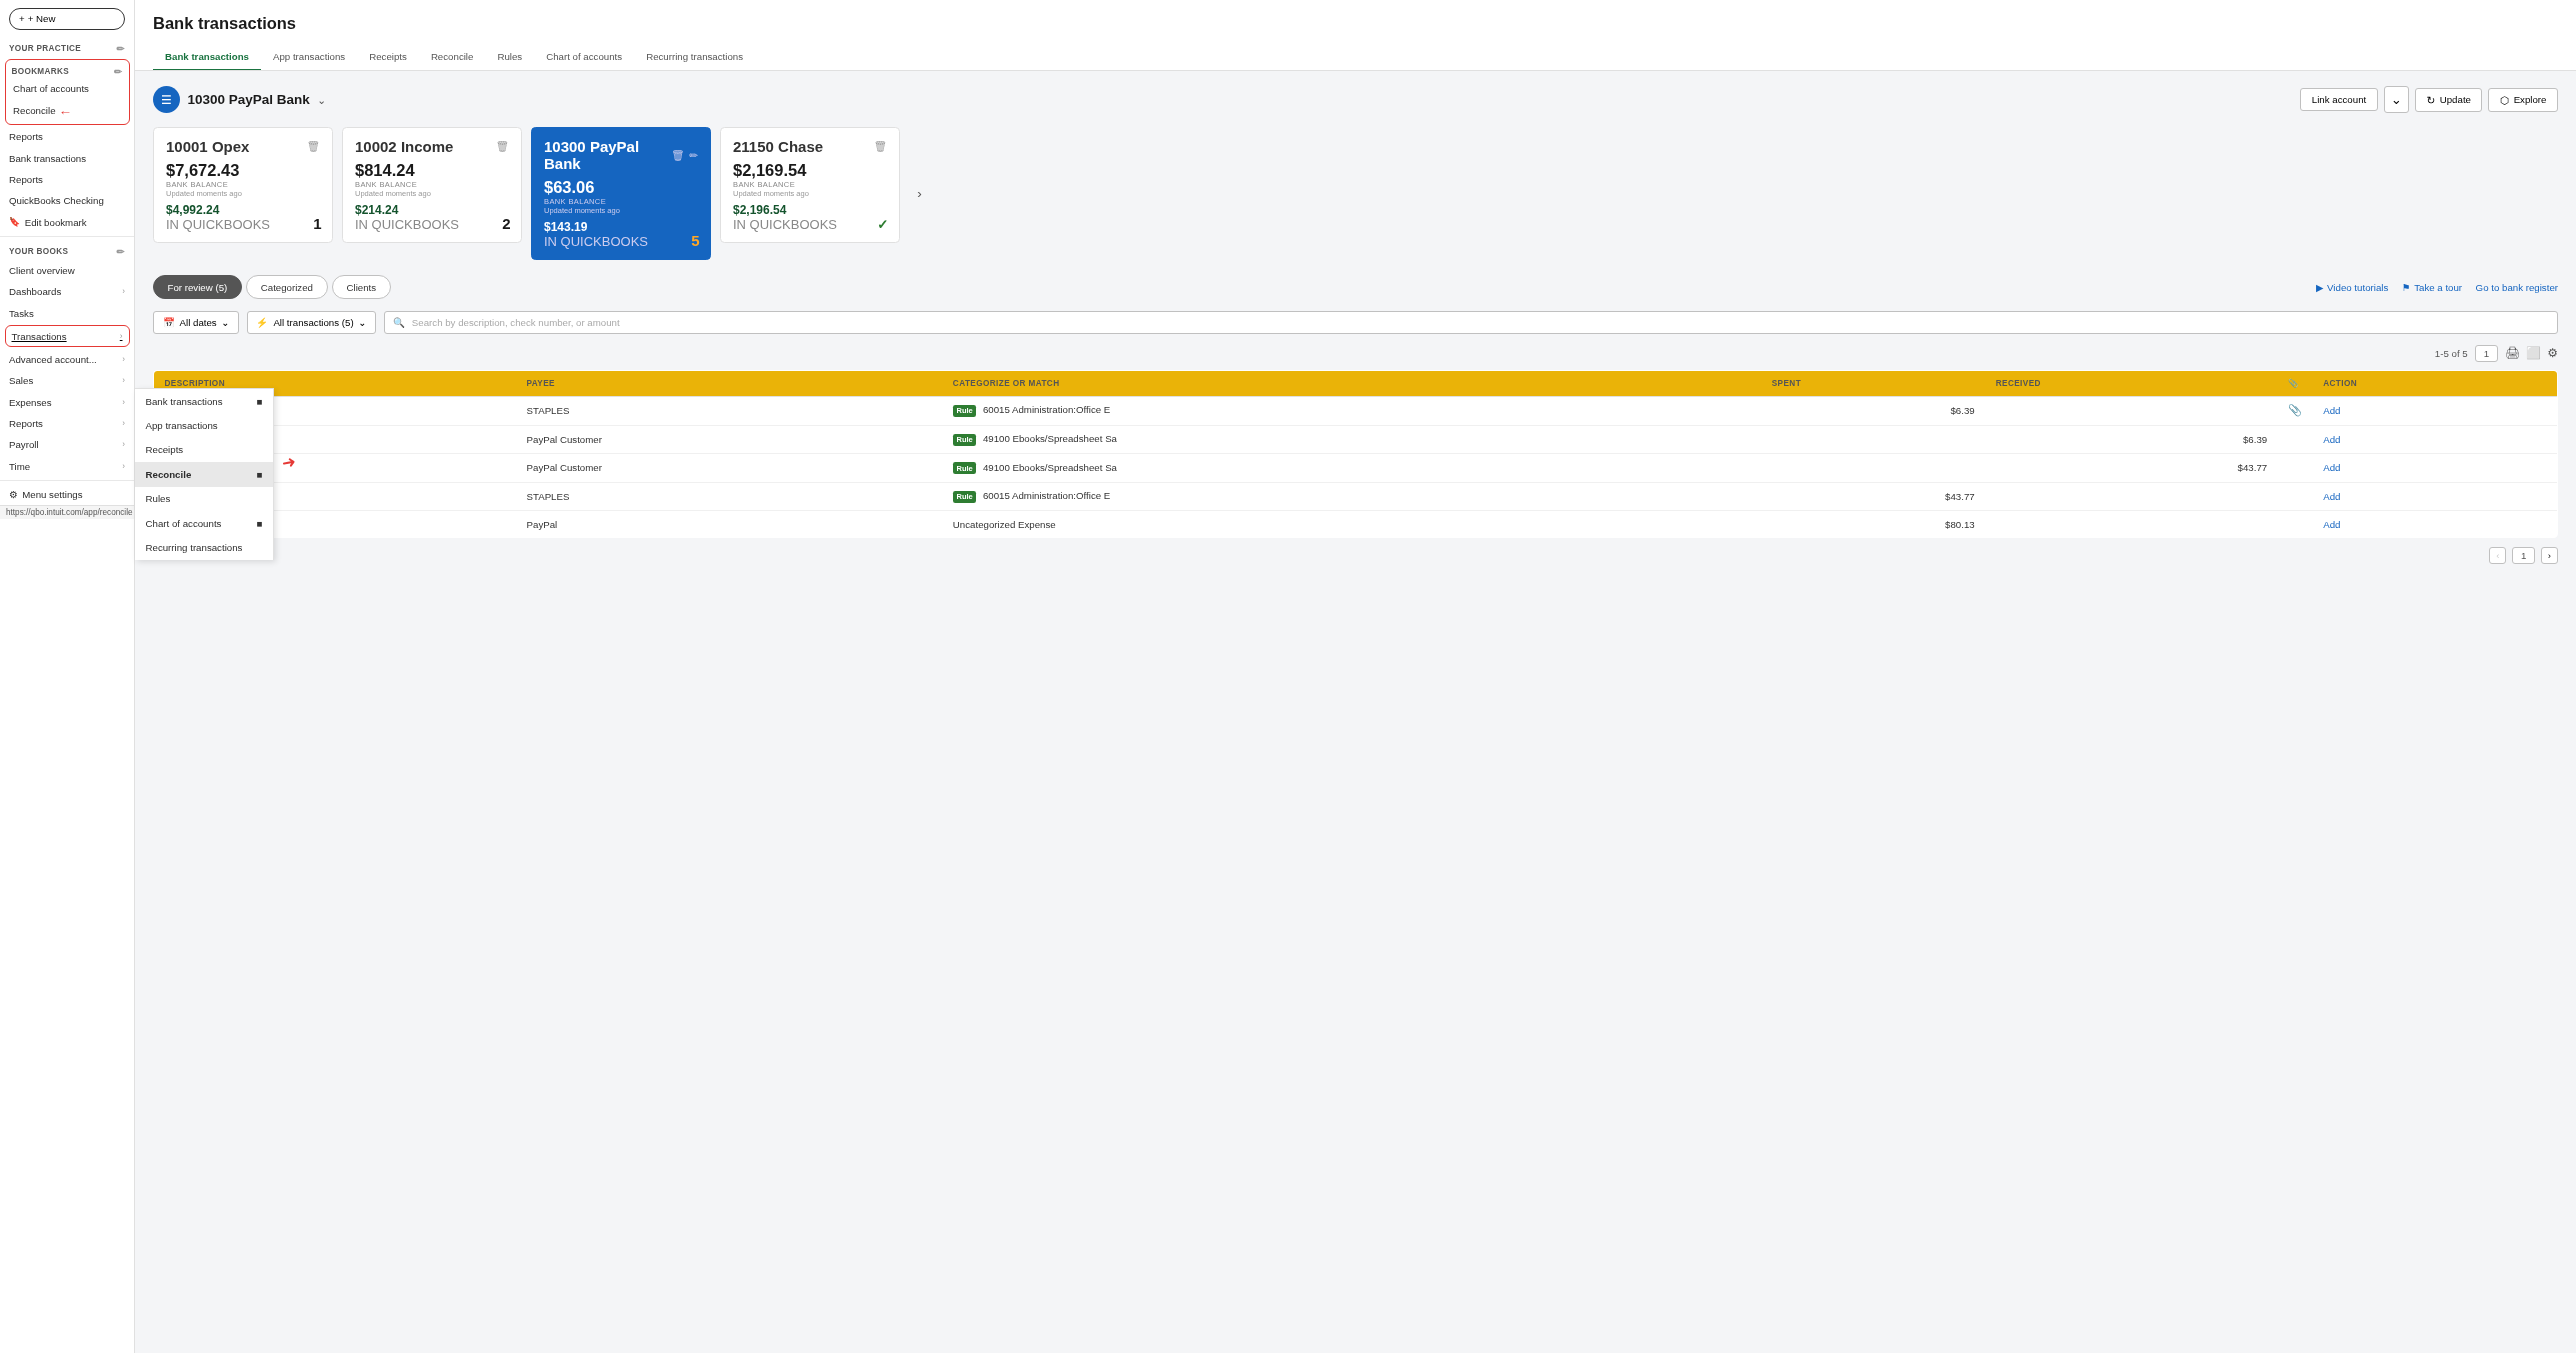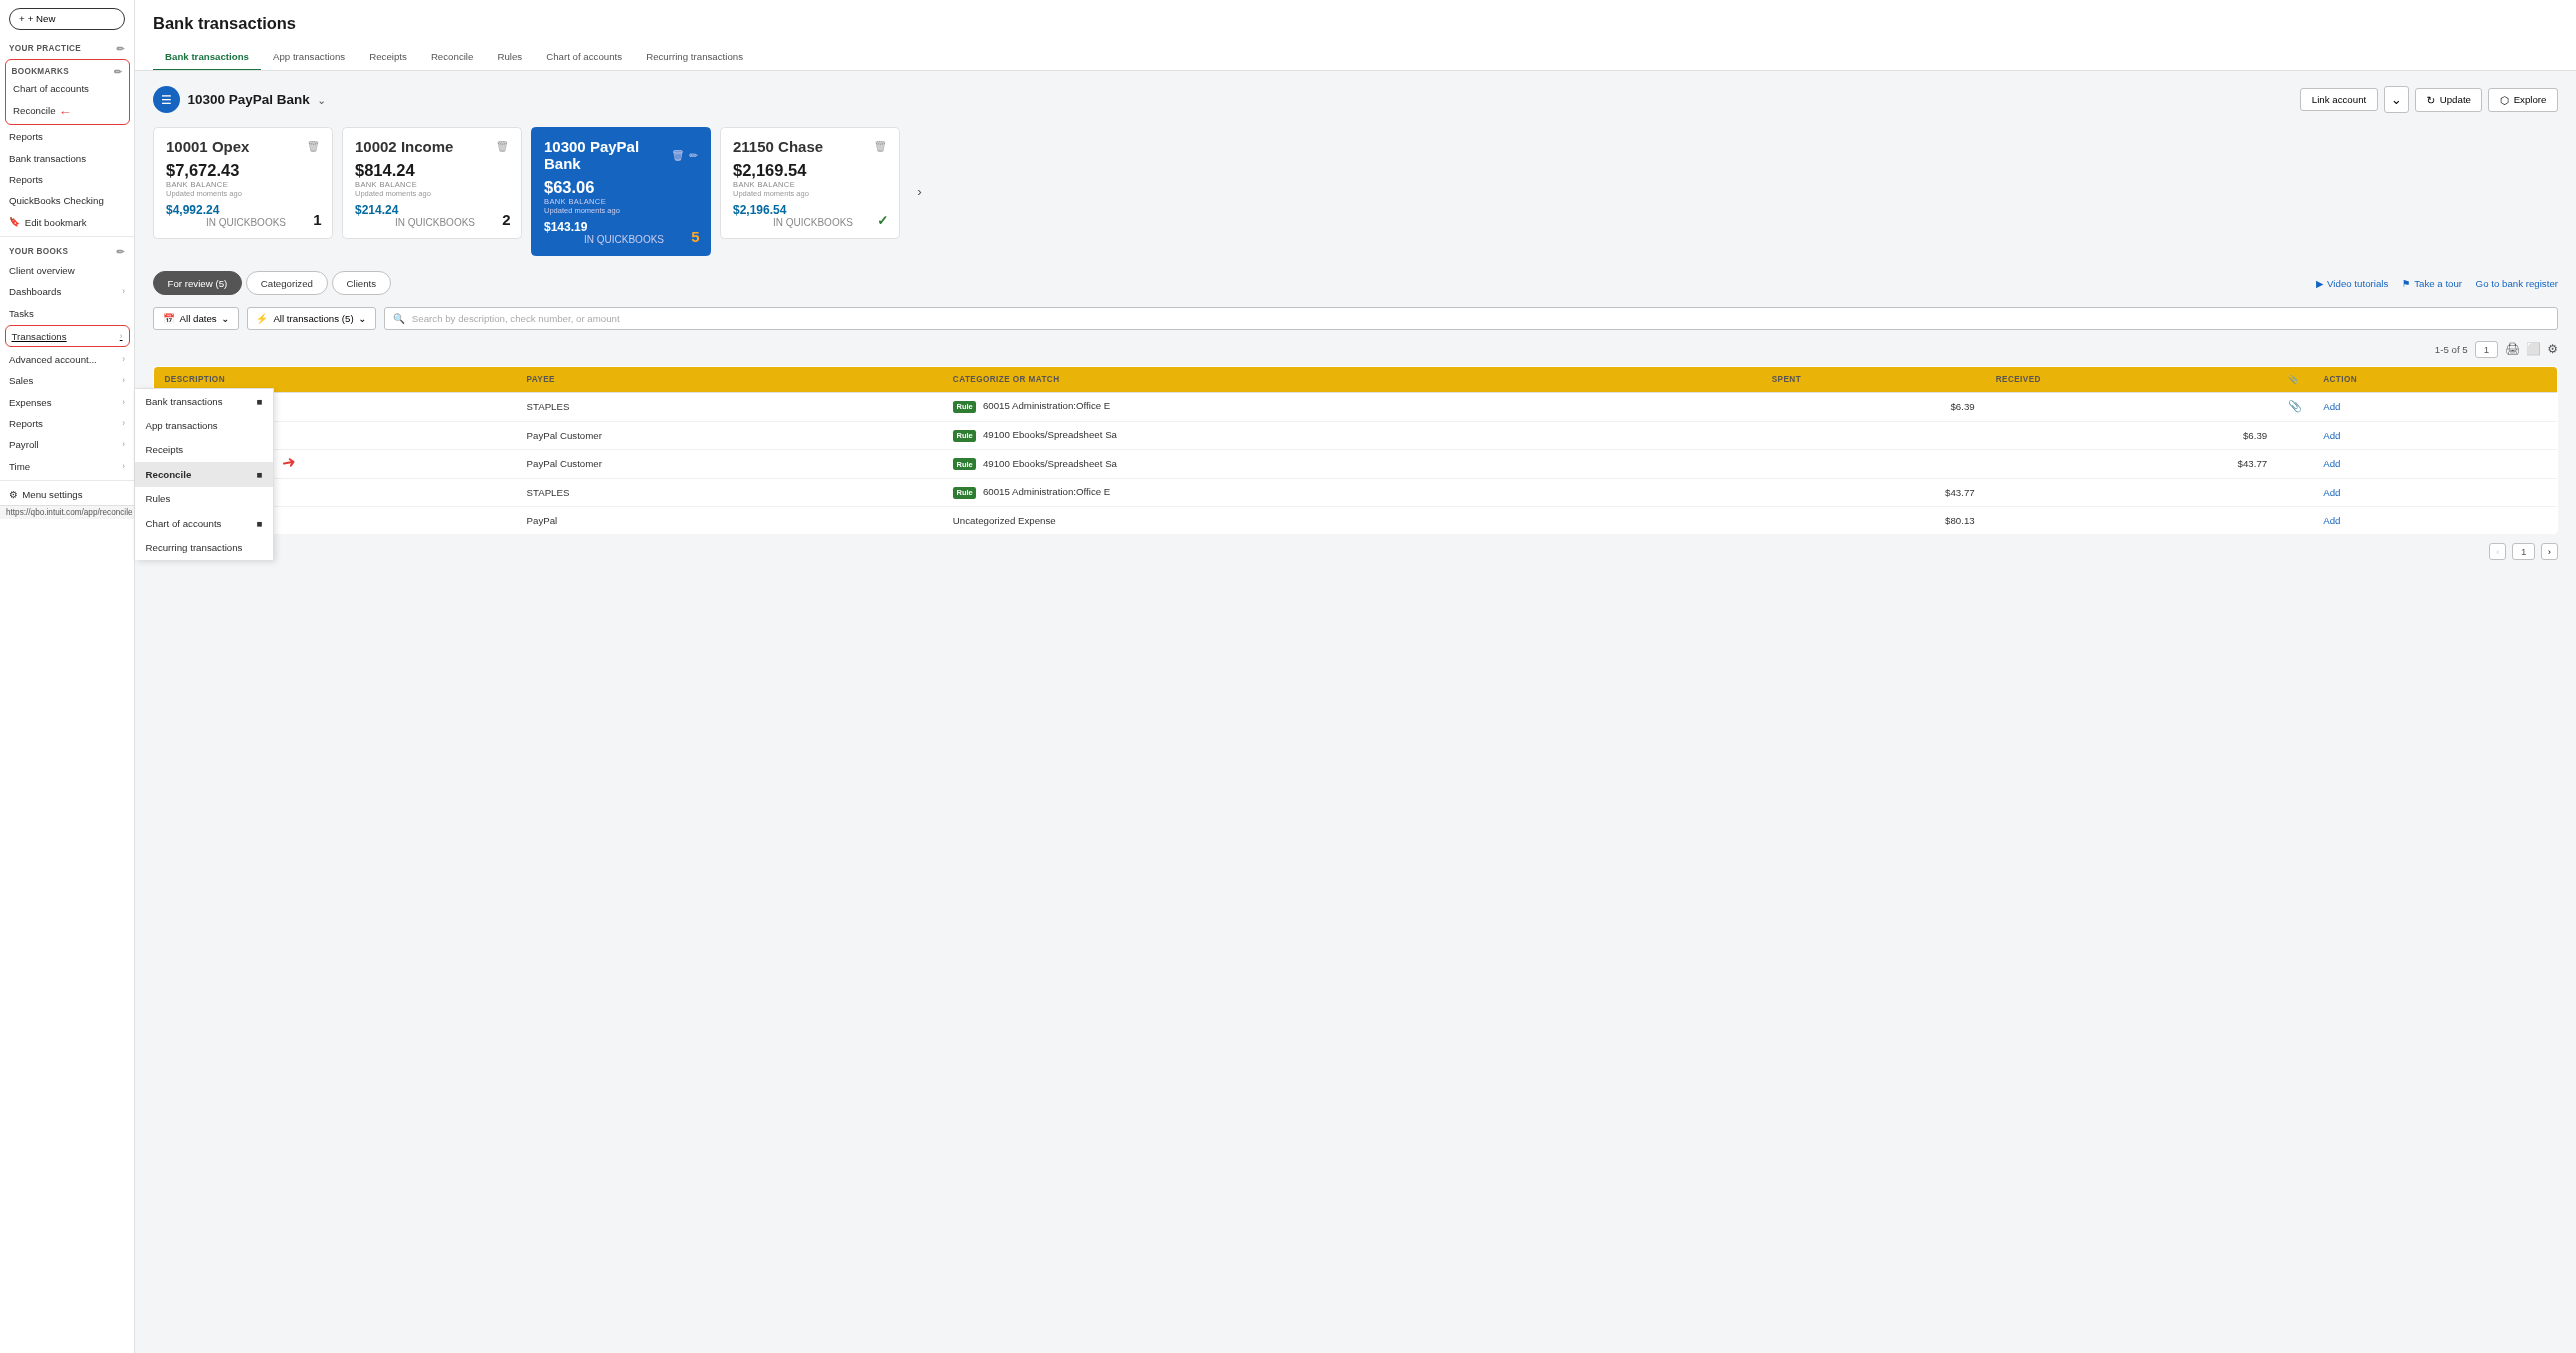--- a/index.html
+++ b/index.html
@@ -243,29 +243,28 @@
       text-transform: uppercase;
       color: #888;
       letter-spacing: 0.05em;
     }
     .account-card.selected .card-label { color: #cce; }
     .card-updated { font-size: 7.5px; color: #999; }
     .account-card.selected .card-updated { color: #cce; }
     .card-qb-balance {
       font-size: 12px;
       font-weight: 700;
-      color: #0369a1;
+      color: #14532d;
       margin-top: 4.5px;
     }
     .account-card.selected .card-qb-balance { color: #fff; }
     .card-qb-label {
-      font-size: 10px;
+      font-size: 13px;
       text-transform: uppercase;
       color: #888;
-      margin-left: 40px;
     }
     .account-card.selected .card-qb-label { color: #cce; }
     .card-badge {
       position: absolute;
       bottom: 10.5px;
       right: 10.5px;
       font-size: 15px;
       font-weight: 700;
       color: #1a1a1a;
     }

